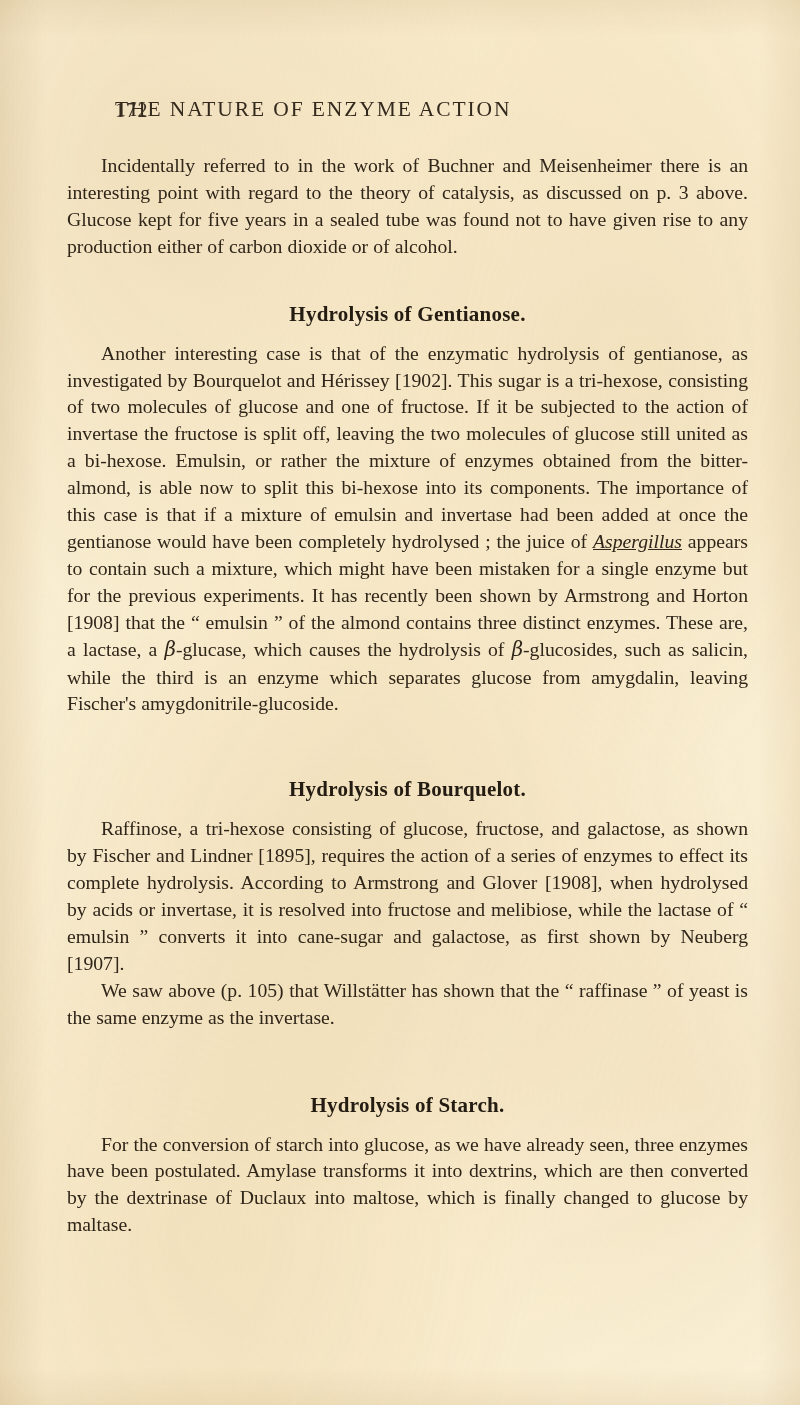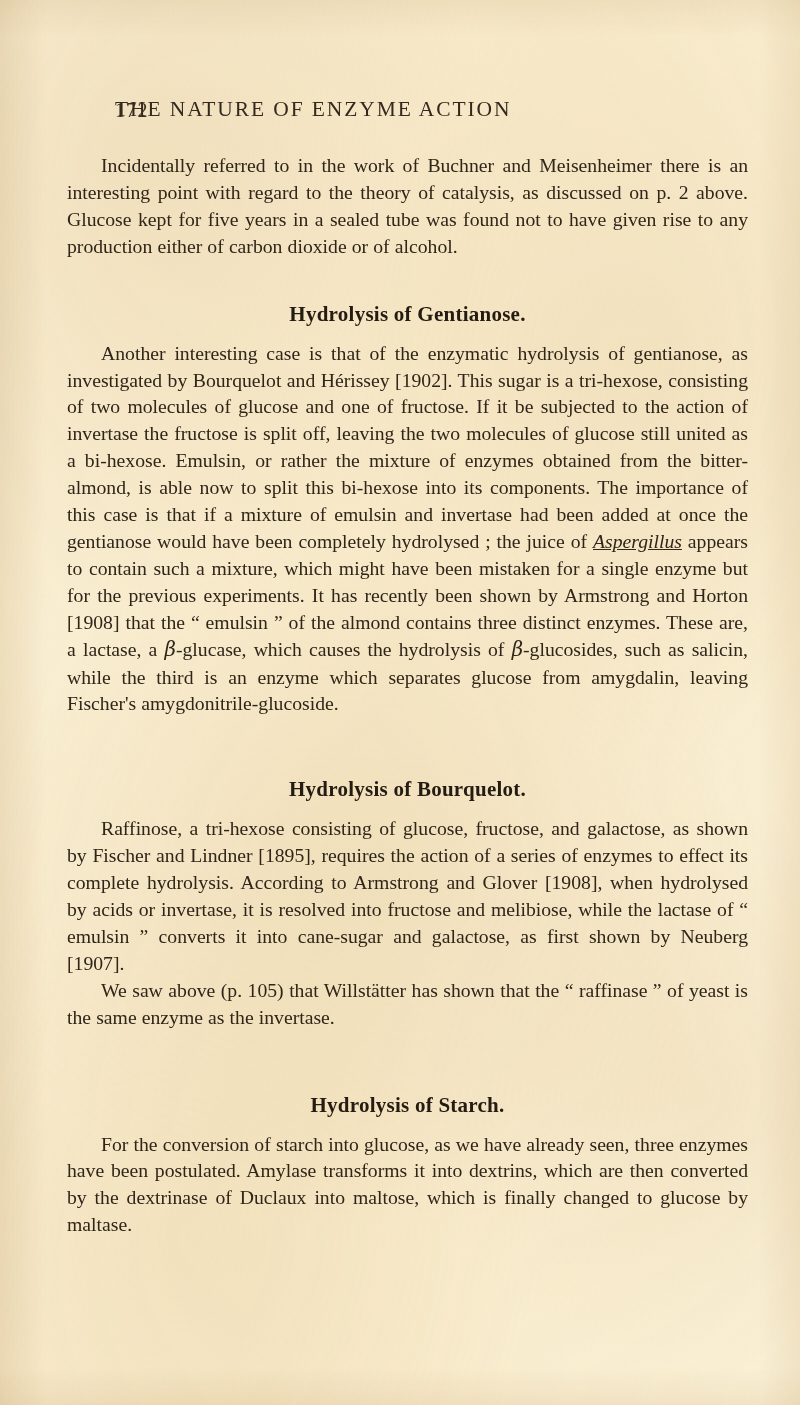--- a/index.html
+++ b/index.html
@@ -131,21 +131,21 @@
 
 <div class="page">
 
   <div class="running-head">
     <span class="folio">172</span>
     <span class="head-title">THE NATURE OF ENZYME ACTION</span>
   </div>
 
   <div class="textblock">
 
-    <p class="para">Incidentally referred to in the work of Buchner and Meisenheimer there is an interesting point with regard to the theory of catalysis, as discussed on p. 2 above. Glucose kept for five years in a sealed tube was found not to have given rise to any production either of carbon dioxide or of alcohol.</p>
+    <p class="para">Incidentally referred to in the work of Buchner and Meisenheimer there is an interesting point with regard to the theory of catalysis, as discussed on p. 3 above. Glucose kept for five years in a sealed tube was found not to have given rise to any production either of carbon dioxide or of alcohol.</p>
 
     <div class="sp-before-head"></div>
     <h2 class="section-head">Hydrolysis of Gentianose.</h2>
     <div class="sp-after-head"></div>
 
     <p class="para"><span>Another interesting case is that of the enzymatic hydrolysis of gentianose, as investigated by Bourquelot and Hérissey [1902]. This sugar is a tri-hexose, consisting of two molecules of glucose and one of fructose. If it be subjected to the action of invertase the fructose is split off, leaving the two molecules of glucose still united as a bi-hexose. Emulsin, or rather the mixture of enzymes obtained from the bitter-almond, is able now to split this bi-hexose into its components. The importance of this case is that if a mixture of emulsin and invertase had been added at once the gentianose would have been completely hydrolysed ; the juice of </span><i class="sci">Aspergillus</i><span> appears to contain such a mixture, which might have been mistaken for a single enzyme but for the previous experiments. It has recently been shown by Armstrong and Horton [1908] that the “ emulsin ” of the almond contains three distinct enzymes. These are, a lactase, a </span><span class="beta">β</span><span>-glucase, which causes the hydrolysis of </span><span class="beta">β</span><span>-glucosides, such as salicin, while the third is an enzyme which separates glucose from amygdalin, leaving Fischer's amygdonitrile-glucoside.</span></p>
 
     <div class="sp-before-head-2"></div>
     <h2 class="section-head">Hydrolysis of Bourquelot.</h2>
     <div class="sp-after-head"></div>

